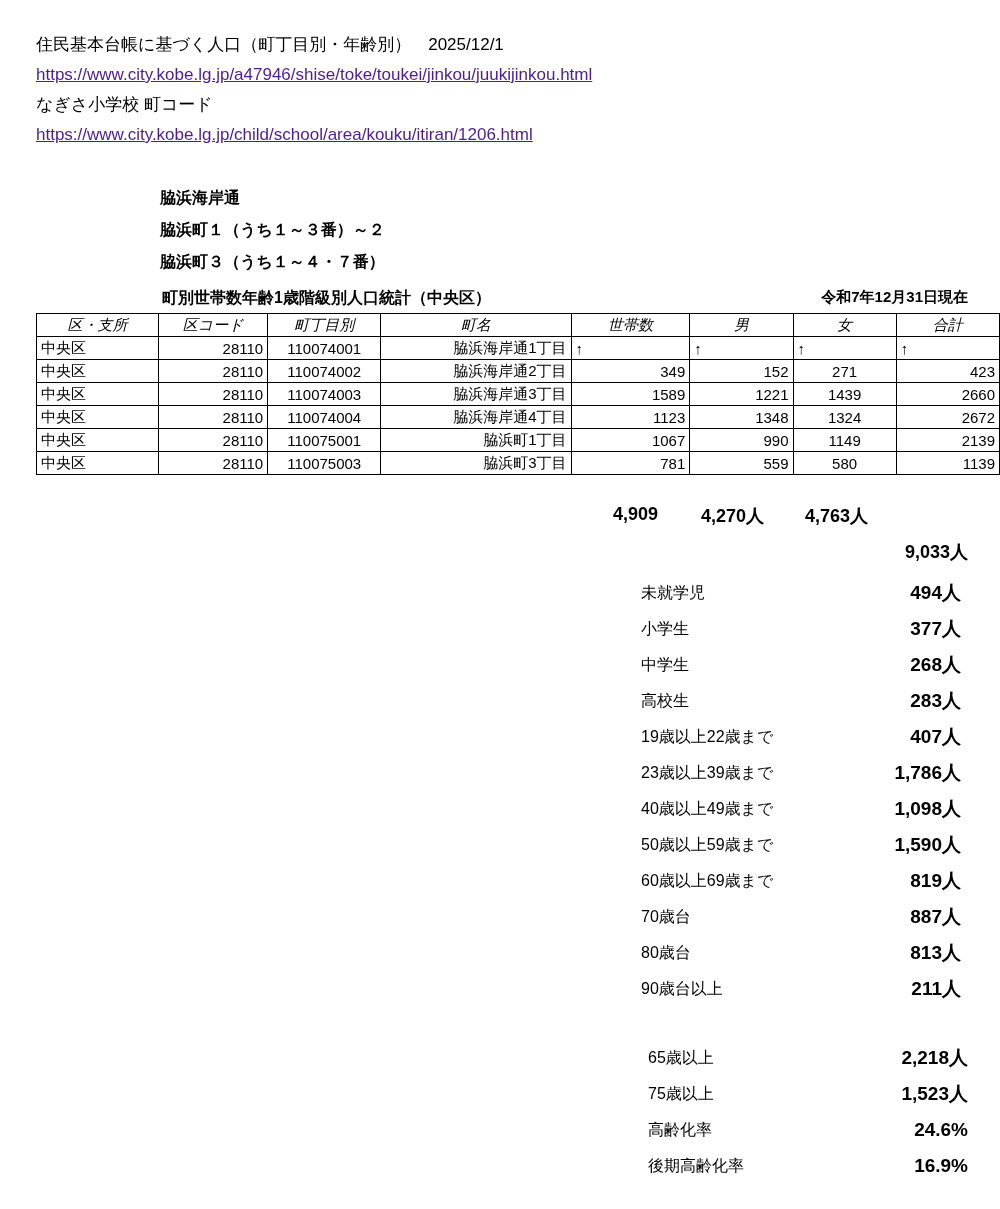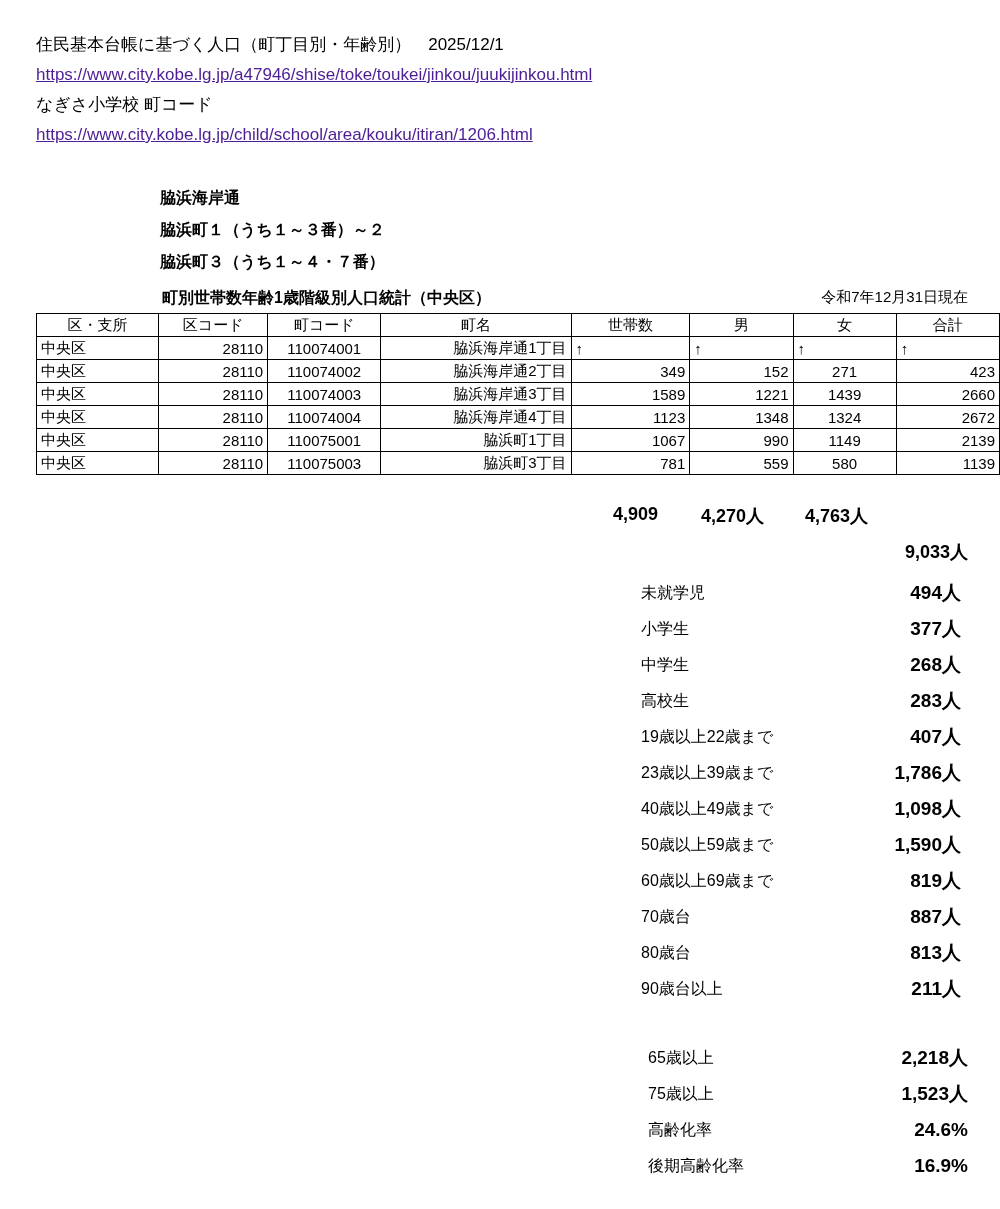--- a/index.html
+++ b/index.html
@@ -64,41 +64,42 @@
     top: 0;
     font-size: 16px;
     font-weight: bold;
     white-space: nowrap;
   }
   .tbl-asof {
     position: absolute;
     right: 0;
     top: 0;
     font-size: 15px;
-    font-weight: normal;
+    font-weight: bold;
     white-space: nowrap;
   }
   table.stats {
     position: absolute;
     left: 36px;
     top: 313px;
     border-collapse: collapse;
     font-size: 15px;
     table-layout: fixed;
   }
   table.stats th, table.stats td {
     border: 1px solid #000000;
     height: 22px;
     padding: 0 4px;
     font-weight: normal;
     overflow: hidden;
     white-space: nowrap;
   }
   table.stats th {
     text-align: center;
+    font-style: italic;
   }
   .c-ward   { width: 120px; text-align: left; }
   .c-wcode  { width: 105px; text-align: right; }
   .c-tcode  { width: 108px; text-align: center; }
   .c-tname  { width: 190px; text-align: right; }
   .c-house  { width: 118px; text-align: right; }
   .c-male   { width: 102px; text-align: right; }
   .c-female { width: 102px; text-align: center; }
   .c-total  { width: 102px; text-align: right; }
   th.c-wcode, th.c-tcode, th.c-house, th.c-male, th.c-female, th.c-total,
@@ -183,21 +184,21 @@
   <div class="table-caption-row">
     <div class="tbl-title">町別世帯数年齢1歳階級別人口統計（中央区）</div>
     <div class="tbl-asof">令和7年12月31日現在</div>
   </div>
 
   <table class="stats">
     <thead>
       <tr>
         <th class="c-ward">区・支所</th>
         <th class="c-wcode">区コード</th>
-        <th class="c-tcode">町コード</th>
+        <th class="c-tcode">町丁目別</th>
         <th class="c-tname">町名</th>
         <th class="c-house">世帯数</th>
         <th class="c-male">男</th>
         <th class="c-female">女</th>
         <th class="c-total">合計</th>
       </tr>
     </thead>
     <tbody>
       <tr>
         <td class="c-ward">中央区</td>

